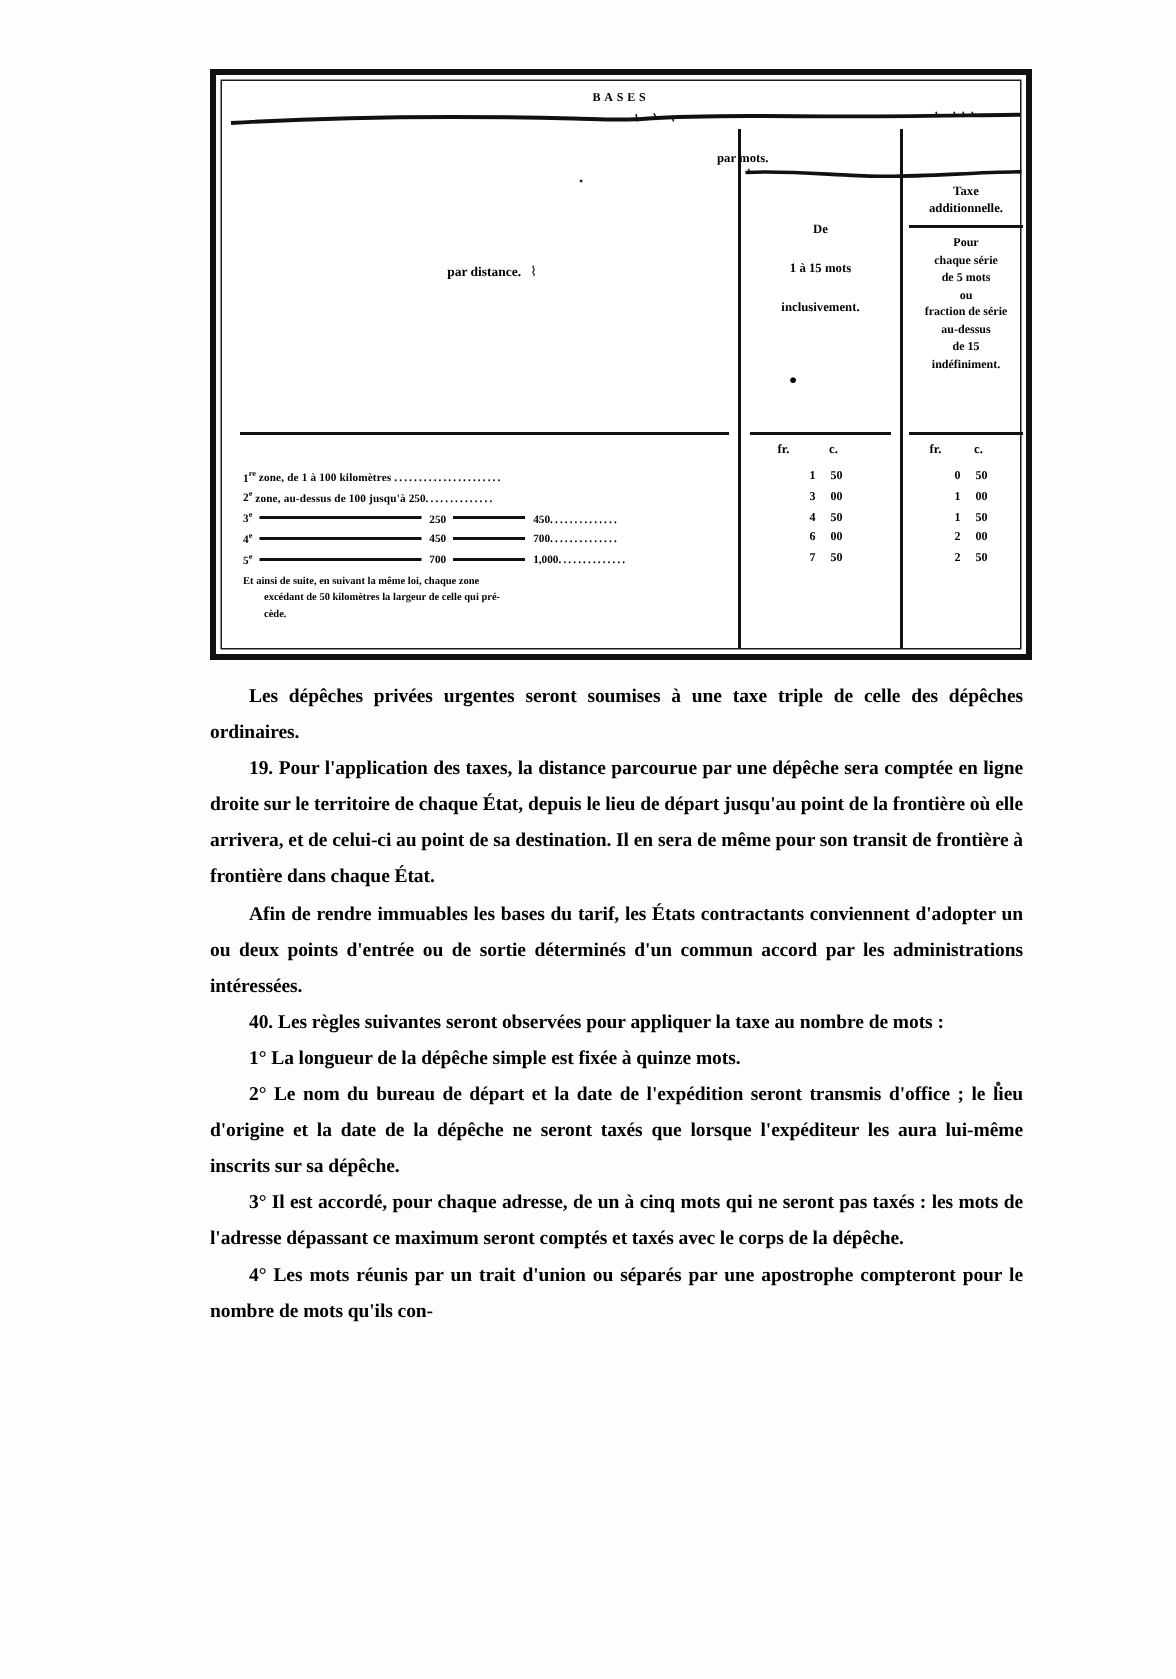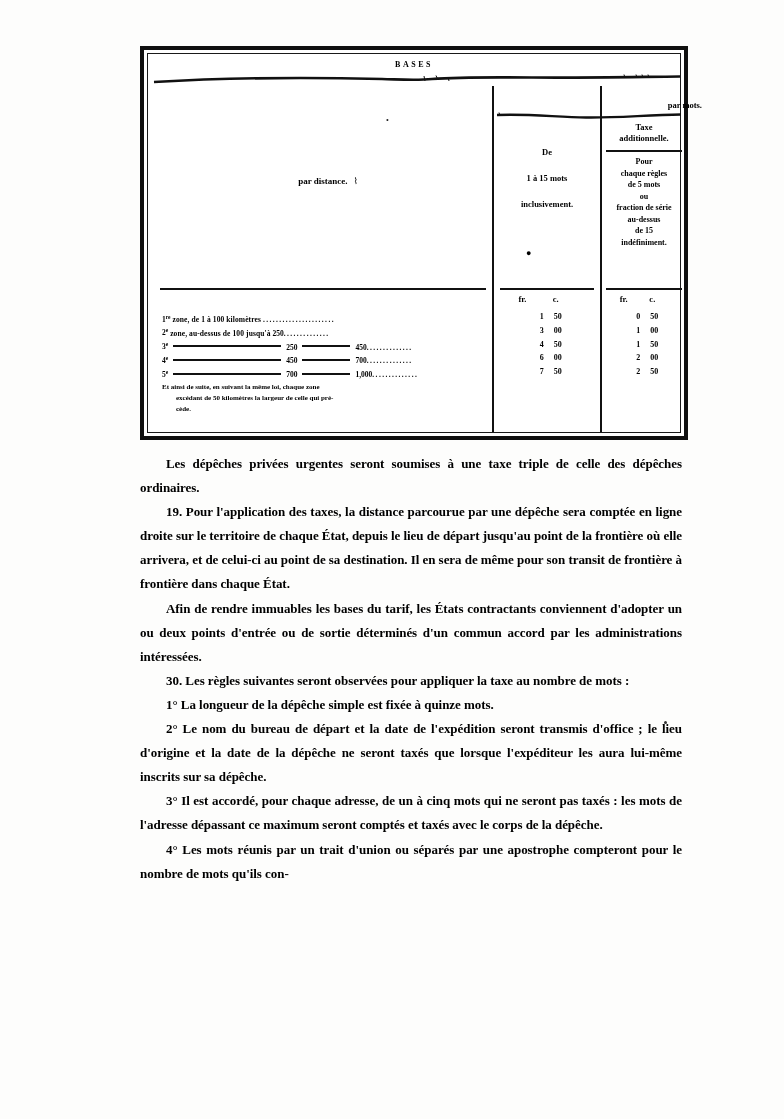--- a/index.html
+++ b/index.html
@@ -70,24 +70,24 @@
     background: #111;
     top: 32px;
     bottom: 0px;
   }
   .vsep.v1 { left: 344px; }
   .vsep.v2 { left: 452px; }
 
   
   .par-mots {
     position: absolute;
-    left: 364px;
+    left: 330px;
     top: 46px;
     width: 190px;
-    text-align: right;
+    text-align: left;
     font-size: 8.5px;
     font-weight: bold;
   }
   .rule-parmots {
     position: absolute;
     left: 348px;
     top: 58px;
     width: 186px;
     height: 8px;
   }
@@ -317,21 +317,21 @@
       </div>
       <div class="stray-mark2">●</div>
 
       <div class="colhead-right-title">
         <div>Taxe</div>
         <div>additionnelle.</div>
       </div>
       <div class="rule-taxe"></div>
       <div class="colhead-right-body">
         <div>Pour</div>
-        <div>chaque règles</div>
+        <div>chaque série</div>
         <div>de 5 mots</div>
         <div>ou</div>
         <div>fraction de série</div>
         <div>au-dessus</div>
         <div>de 15</div>
         <div>indéfiniment.</div>
       </div>
 
       <div class="rule-left-zone"></div>
       <div class="rule-mid-unit"></div>
@@ -409,21 +409,21 @@
           </div>
         </div>
 
     </div>
   </div>
 
   <div class="body-text" id="body-text">
       <p>Les dépêches privées urgentes seront soumises à une taxe triple de celle des dépêches ordinaires.</p>
       <p>19. Pour l'application des taxes, la distance parcourue par une dépêche sera comptée en ligne droite sur le territoire de chaque État, depuis le lieu de départ jusqu'au point de la frontière où elle arrivera, et de celui-ci au point de sa destination. Il en sera de même pour son transit de frontière à frontière dans chaque État.</p>
       <p>Afin de rendre immuables les bases du tarif, les États contractants conviennent d'adopter un ou deux points d'entrée ou de sortie déterminés d'un commun accord par les administrations intéressées.</p>
-      <p>30. Les règles suivantes seront observées pour appliquer la taxe au nombre de mots :</p>
+      <p>40. Les règles suivantes seront observées pour appliquer la taxe au nombre de mots :</p>
       <p>1° La longueur de la dépêche simple est fixée à quinze mots.</p>
       <p>2° Le nom du bureau de départ et la date de l'expédition seront transmis d'office ; le lieu d'origine et la date de la dépêche ne seront taxés que lorsque l'expéditeur les aura lui-même inscrits sur sa dépêche.</p>
       <p>3° Il est accordé, pour chaque adresse, de un à cinq mots qui ne seront pas taxés : les mots de l'adresse dépassant ce maximum seront comptés et taxés avec le corps de la dépêche.</p>
       <p>4° Les mots réunis par un trait d'union ou séparés par une apostrophe compteront pour le nombre de mots qu'ils con-</p>
     </div>
 
   <div class="speck" style="left:664px; top:721px;"></div>
 
 </div>
 

